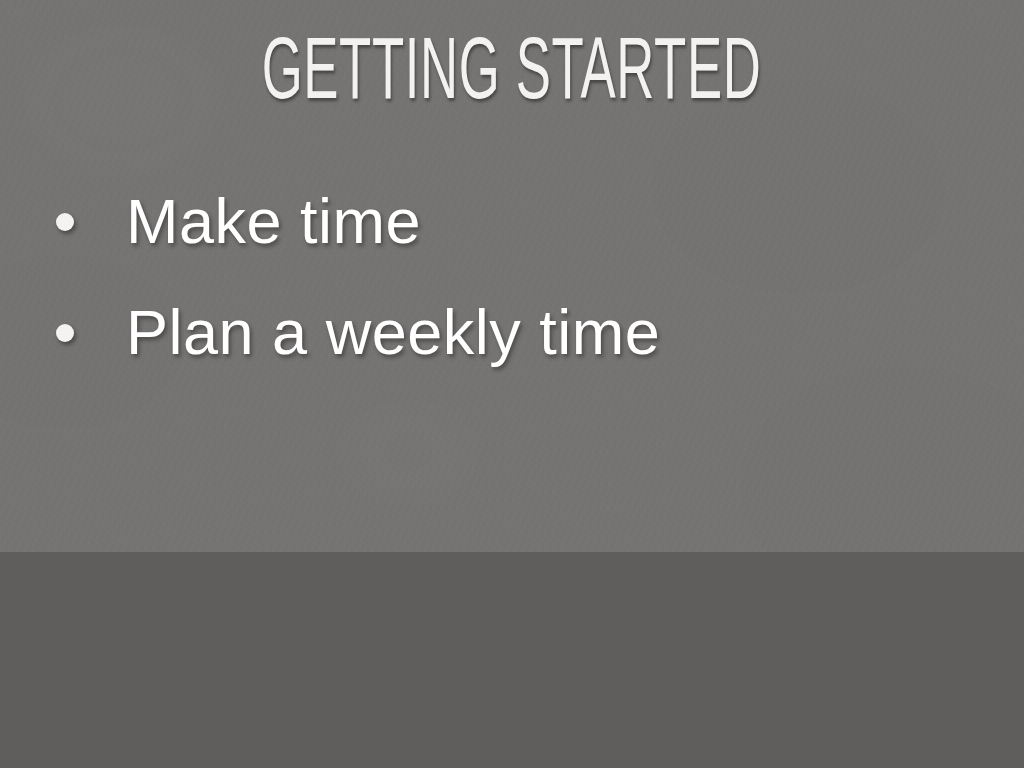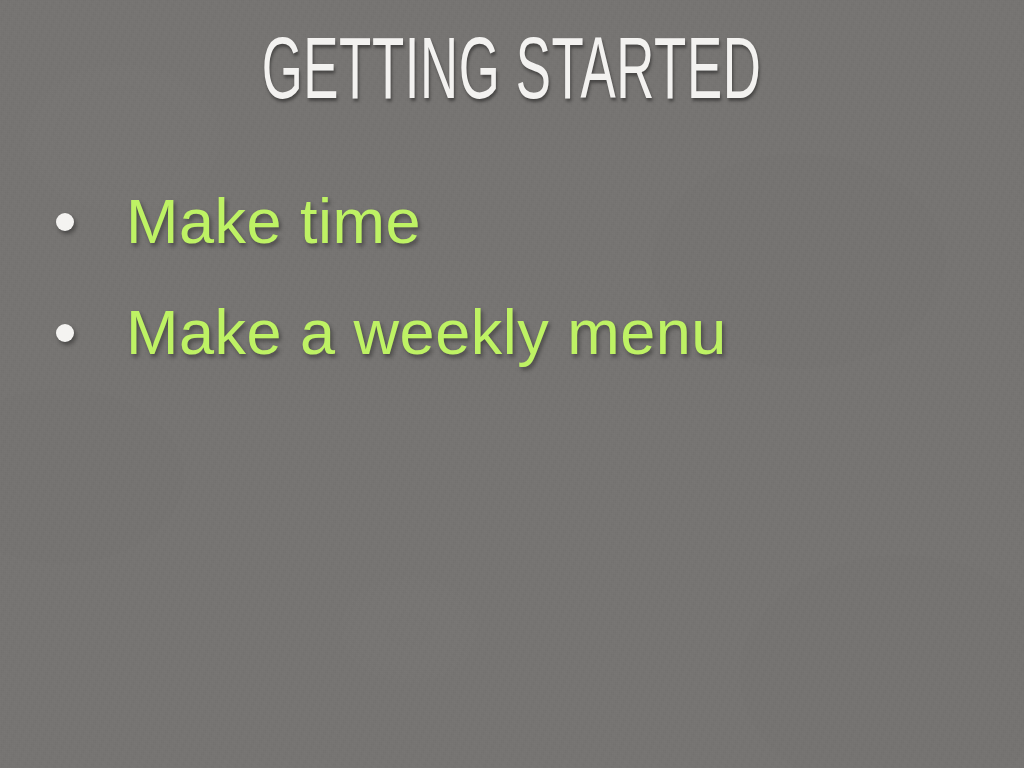--- a/index.html
+++ b/index.html
@@ -5,21 +5,21 @@
 <style>
   html, body {
     margin: 0;
     padding: 0;
     background: #5f5e5c;
   }
 
   .slide {
     position: relative;
     width: 1024px;
-    height: 768px;
+    height: 552px;
     overflow: hidden;
     background-color: #767472;
     font-family: "Liberation Sans", sans-serif;
     -webkit-font-smoothing: antialiased;
   }
 
   
   .grain {
     position: absolute;
     inset: 0;
@@ -86,21 +86,21 @@
   .bullet-dot {
     flex: 0 0 auto;
     width: 18px;
     height: 18px;
     border-radius: 50%;
     background: #f4f3f1;
     margin-right: 52px;
     box-shadow: 2px 3px 4px rgba(0,0,0,0.38);
   }
   .bullet-text {
-    color: #bef264;
+    color: #ffffff;
     font-family: "Liberation Sans", sans-serif;
     font-size: 63px;
     font-weight: 300;
     line-height: 1;
     letter-spacing: 0.5px;
     white-space: nowrap;
     text-shadow: 2px 3px 4px rgba(0,0,0,0.38);
   }
 </style>
 </head>
@@ -118,18 +118,18 @@
   <ul class="bullets">
 
     <li class="bullet-row">
       <span class="bullet-dot"></span>
       <span class="bullet-text">Make time</span>
     </li>
 
 
     <li class="bullet-row">
       <span class="bullet-dot"></span>
-      <span class="bullet-text">Make a weekly menu</span>
+      <span class="bullet-text">Plan a weekly time</span>
     </li>
 
   </ul>
 
 </div>
 
 </body></html>

